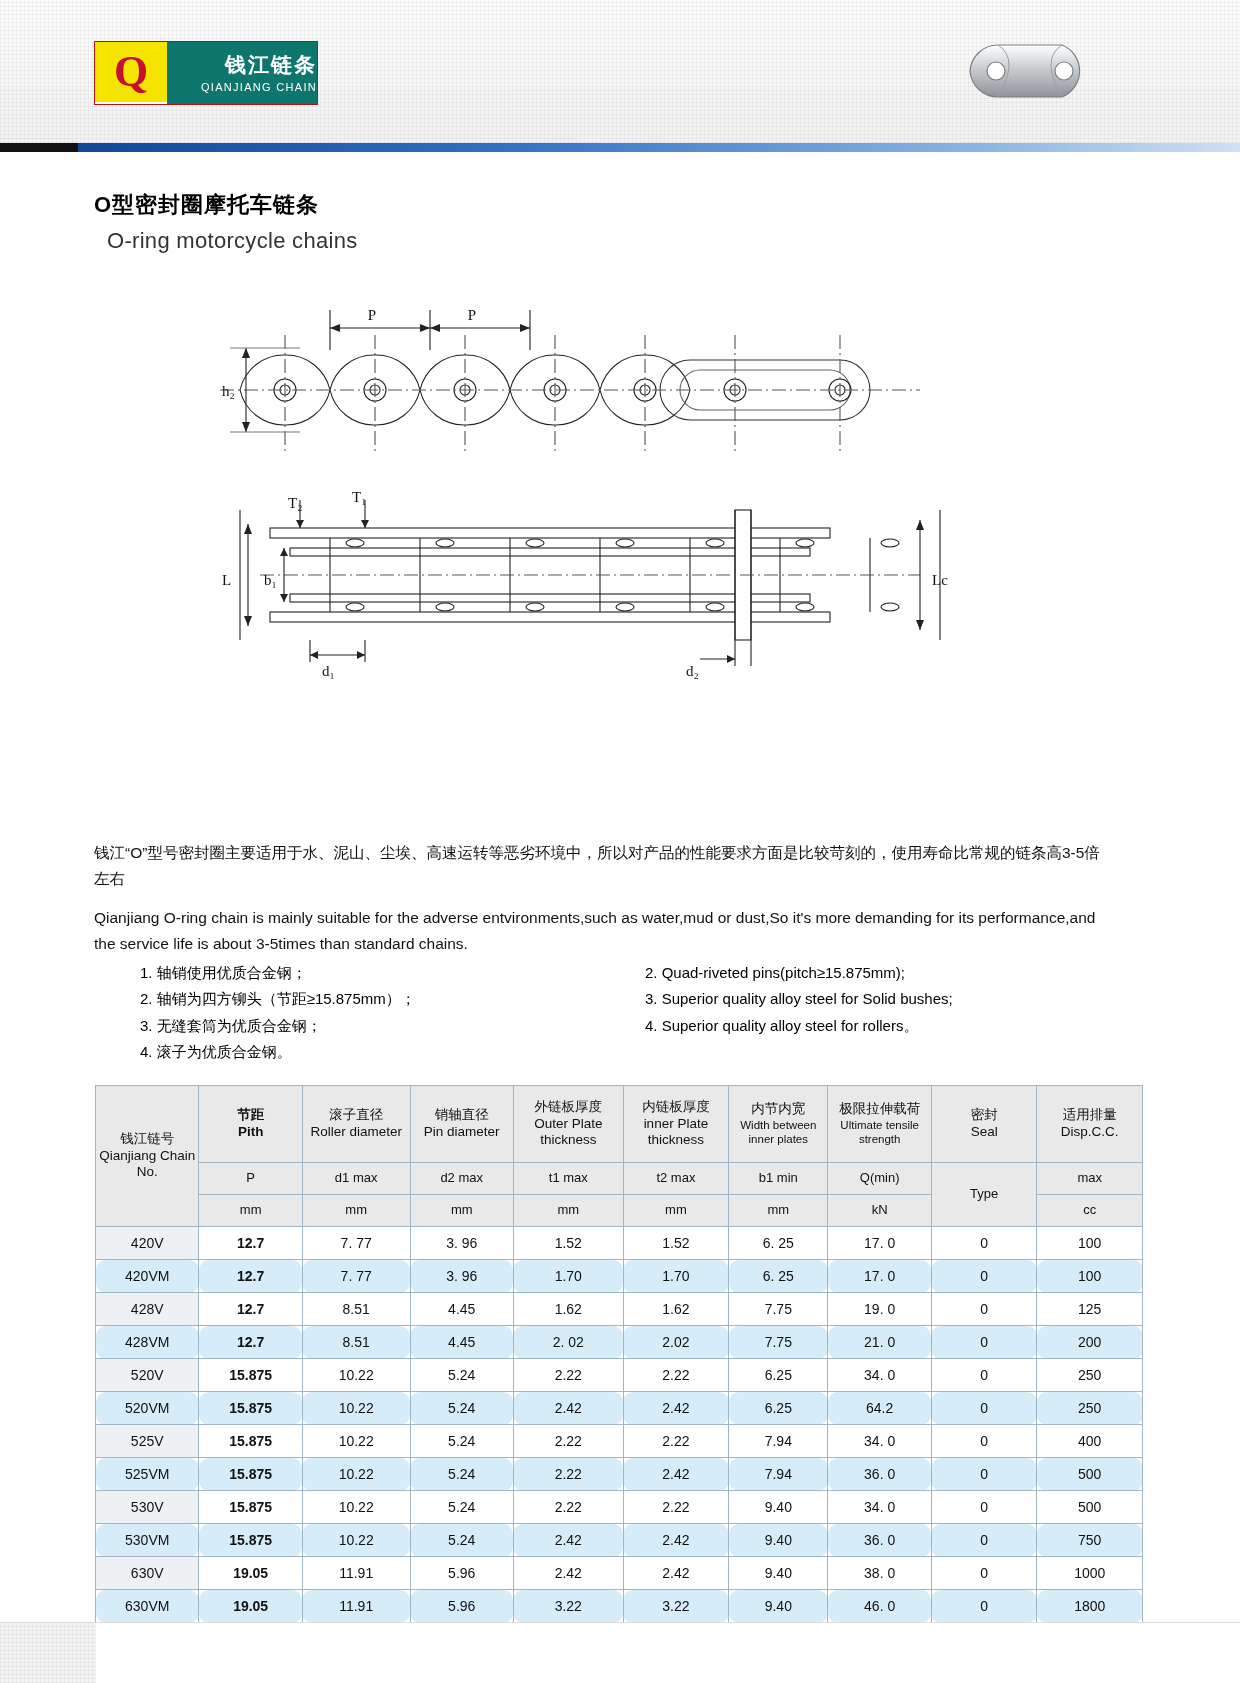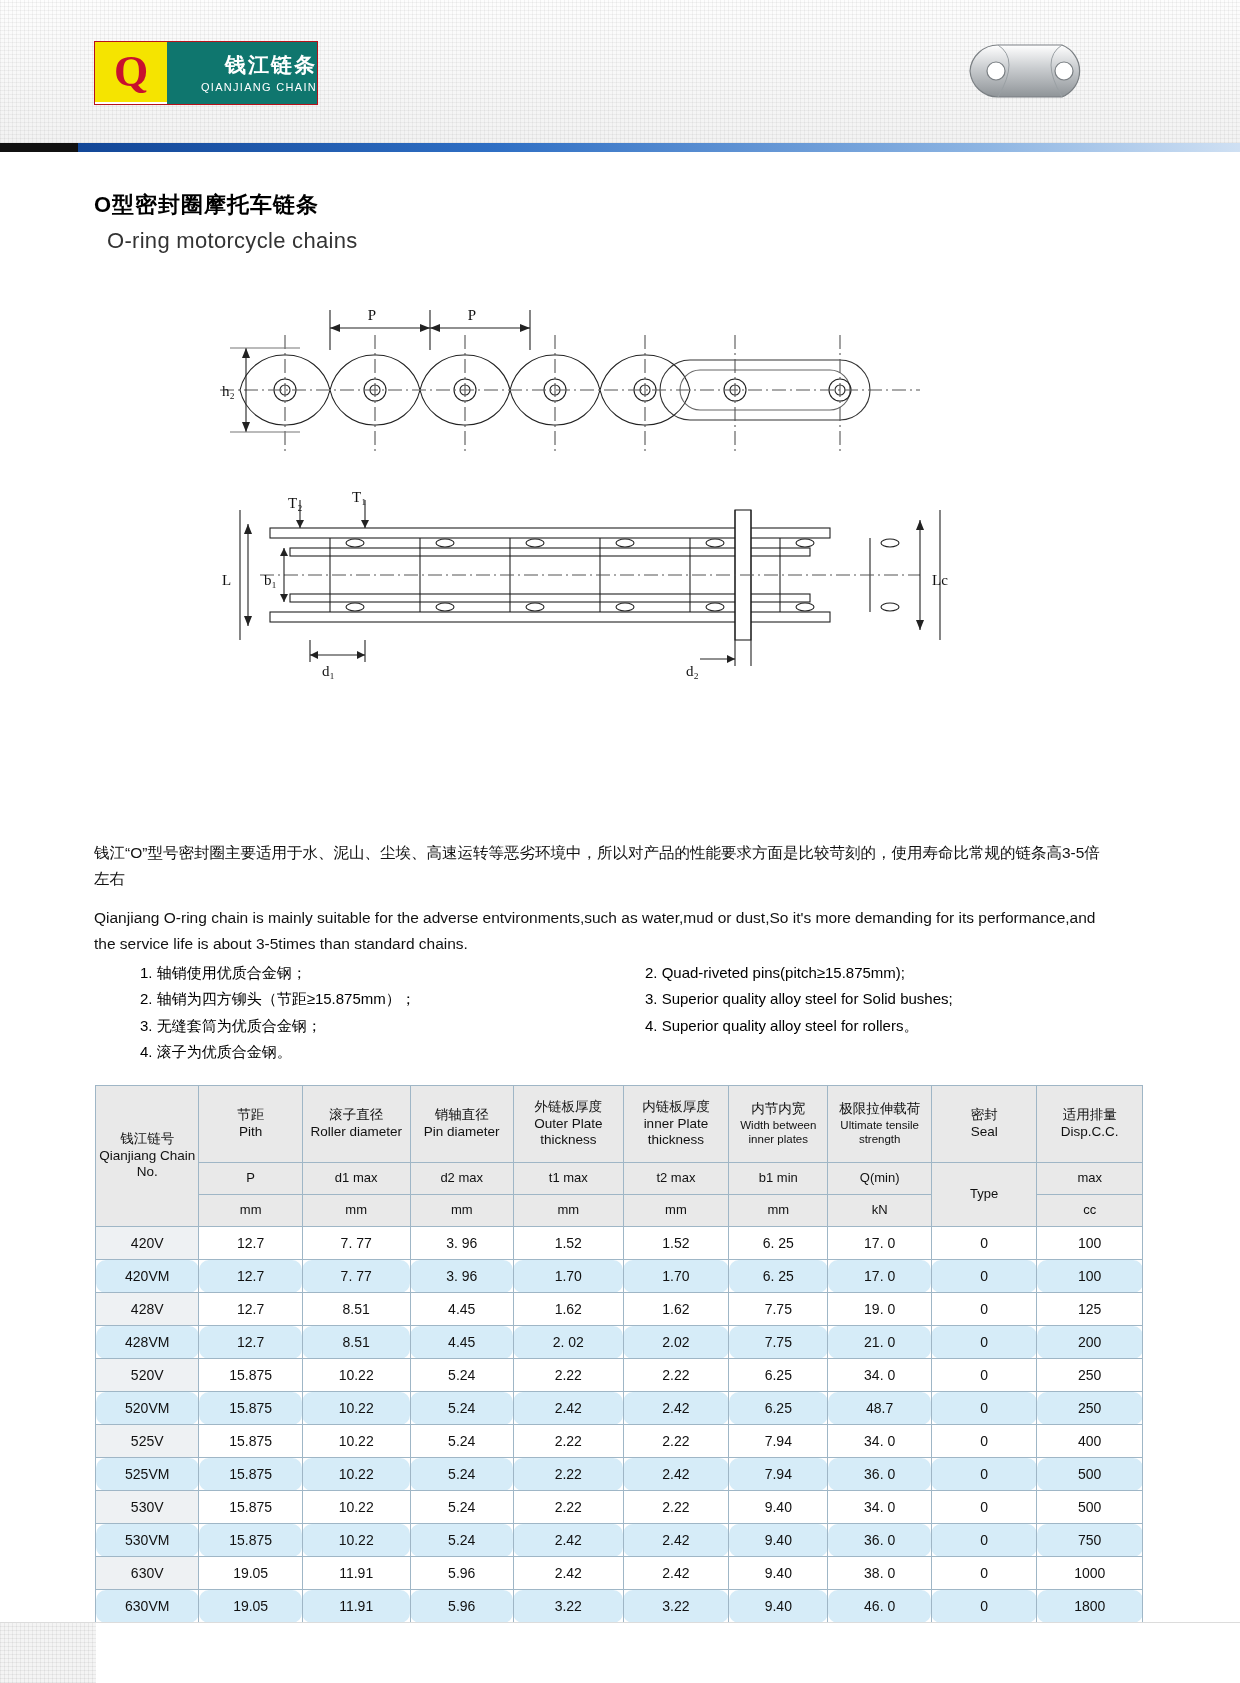--- a/index.html
+++ b/index.html
@@ -66,21 +66,21 @@
   .hd-main{height:72px;font-size:13.5px;}
   .hd-main .cn{display:block;}
   .hd-main .en{display:block;}
   .hd-sym{height:27px;}
   .hd-unit{height:27px;}
   tbody td{height:30px;font-size:14px;color:#111;background:#ffffff;}
   tbody tr.alt td{background:#d6ecf8;border-radius:10px;}
   tbody td.first{background:#eef1f3;}
   tbody tr.alt td.first{background:#d6ecf8;}
   .c-name{width:96px;}
-  .c-p{width:96px;}
+  .c-p{width:96px;font-weight:bold;}
   .c-d1{width:100px;}
   .c-d2{width:96px;}
   .c-t1{width:102px;}
   .c-t2{width:98px;}
   .c-b1{width:92px;}
   .c-q{width:96px;}
   .c-seal{width:98px;}
   .c-disp{width:98px;}
   .small{font-size:11.5px;}
 
@@ -416,21 +416,21 @@
             <td class="c-disp">250</td>
           </tr>
           <tr class="alt">
             <td class="c-name first">520VM</td>
             <td class="c-p">15.875</td>
             <td class="c-d1">10.22</td>
             <td class="c-d2">5.24</td>
             <td class="c-t1">2.42</td>
             <td class="c-t2">2.42</td>
             <td class="c-b1">6.25</td>
-            <td class="c-q">48.7</td>
+            <td class="c-q">64.2</td>
             <td class="c-seal">0</td>
             <td class="c-disp">250</td>
           </tr>
           <tr>
             <td class="c-name first">525V</td>
             <td class="c-p">15.875</td>
             <td class="c-d1">10.22</td>
             <td class="c-d2">5.24</td>
             <td class="c-t1">2.22</td>
             <td class="c-t2">2.22</td>

